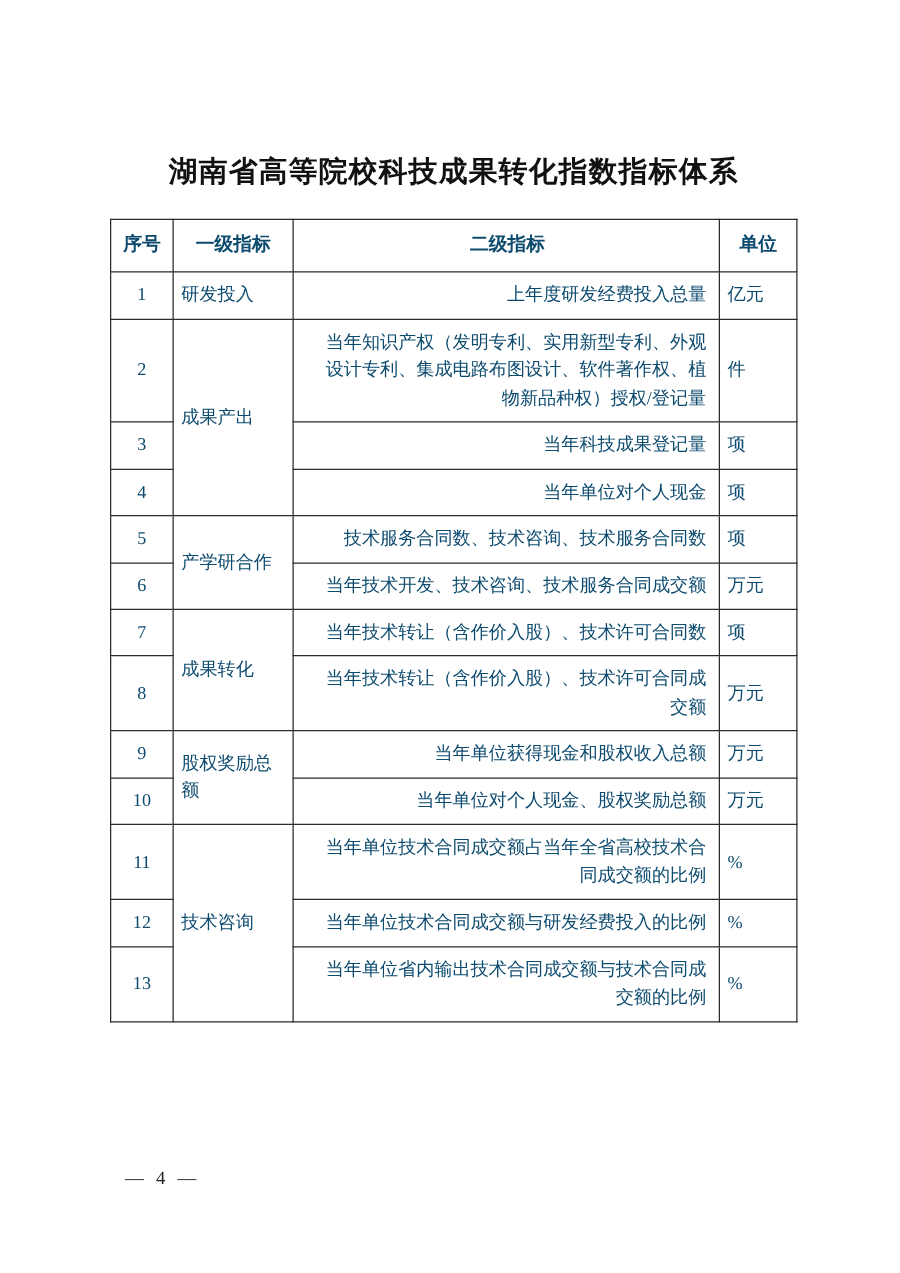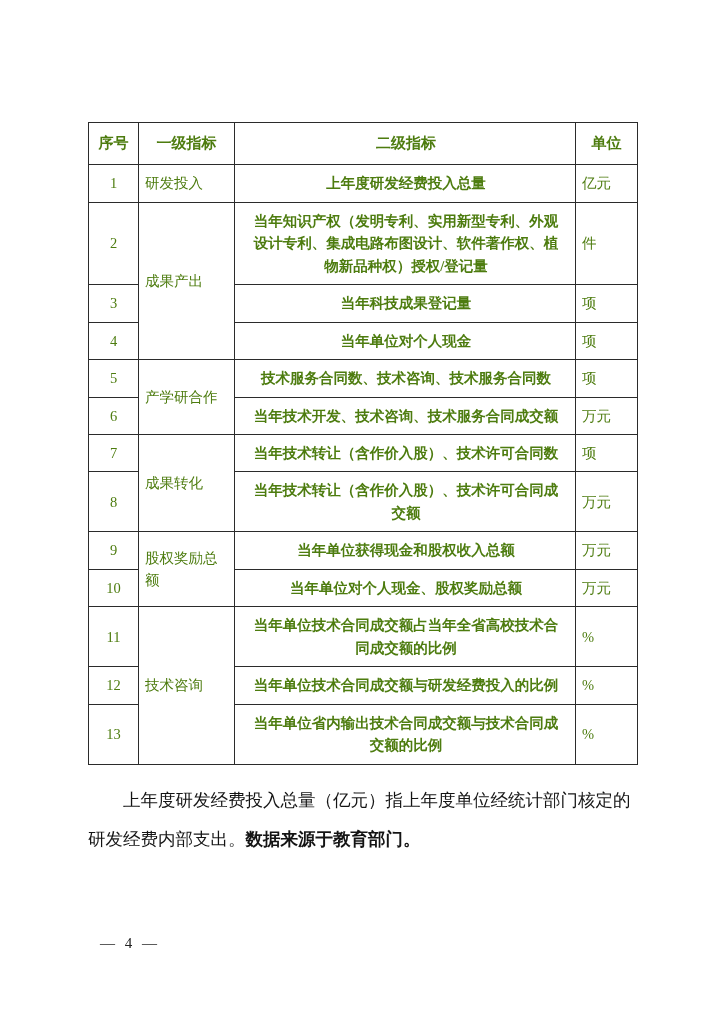--- a/index.html
+++ b/index.html
@@ -31,41 +31,41 @@
     font-family: "Liberation Sans", "DejaVu Sans", sans-serif;
     margin-bottom: 22px;
     color: #111;
   }
 
   table.indicator-table {
     width: 100%;
     border-collapse: collapse;
     table-layout: fixed;
     font-size: 14.5px;
-    color: #4d7c0f;
+    color: #0c4a6e;
   }
 
   table.indicator-table th,
   table.indicator-table td {
     border: 1.6px solid #2b2b2b;
     vertical-align: middle;
     padding: 7px 6px;
     line-height: 1.55;
   }
 
   table.indicator-table th {
     font-weight: bold;
     text-align: center;
     font-size: 15px;
     padding: 9px 4px;
   }
 
   .col-no   { width: 50px;  text-align: center; }
   .col-l1   { width: 96px;  text-align: left; }
-  .col-l2   { width: auto;  text-align: center; padding-left: 12px !important; padding-right: 10px !important; font-weight: bold; }
+  .col-l2   { width: auto;  text-align: right; padding-left: 12px !important; padding-right: 10px !important; }
   .col-unit { width: 62px;  text-align: left; }
 
   .body-text {
     margin-top: 16px;
     font-size: 17.5px;
     line-height: 2.25;
     color: #141414;
   }
 
   .section-heading {
@@ -90,20 +90,21 @@
     letter-spacing: 3px;
     color: #222;
   }
 </style>
 </head>
 <body>
 
 <div class="page">
   <div class="content">
 
+    <h1 class="doc-title">湖南省高等院校科技成果转化指数指标体系</h1>
 
     <table class="indicator-table">
       <thead>
         <tr>
           <th class="col-no">序号</th>
           <th class="col-l1">一级指标</th>
           <th class="col-l2">二级指标</th>
           <th class="col-unit">单位</th>
         </tr>
       </thead>
@@ -177,18 +178,17 @@
           </tr>
           <tr>
             <td class="col-no">13</td>
             <td class="col-l2">当年单位省内输出技术合同成交额与技术合同成交额的比例</td>
             <td class="col-unit">%</td>
           </tr>
         </tbody>
     </table>
 
     <div class="body-text">
-      <p class="para"><span>上年度研发经费投入总量（亿元）指上年度单位经统计部门核定的研发经费内部支出。</span><span class="bold-note">数据来源于教育部门。</span></p>
     </div>
   </div>
 
   <div class="page-number">— 4 —</div>
 </div>
 
 </body></html>

